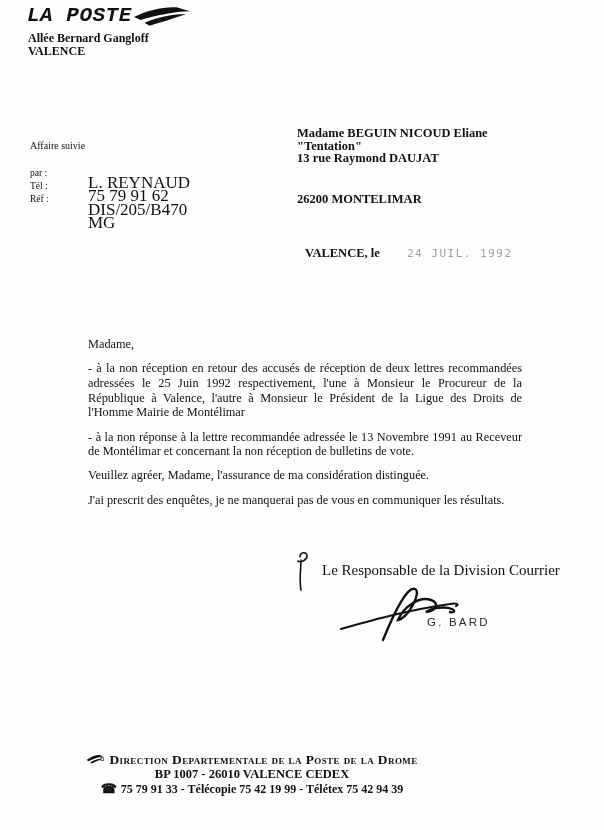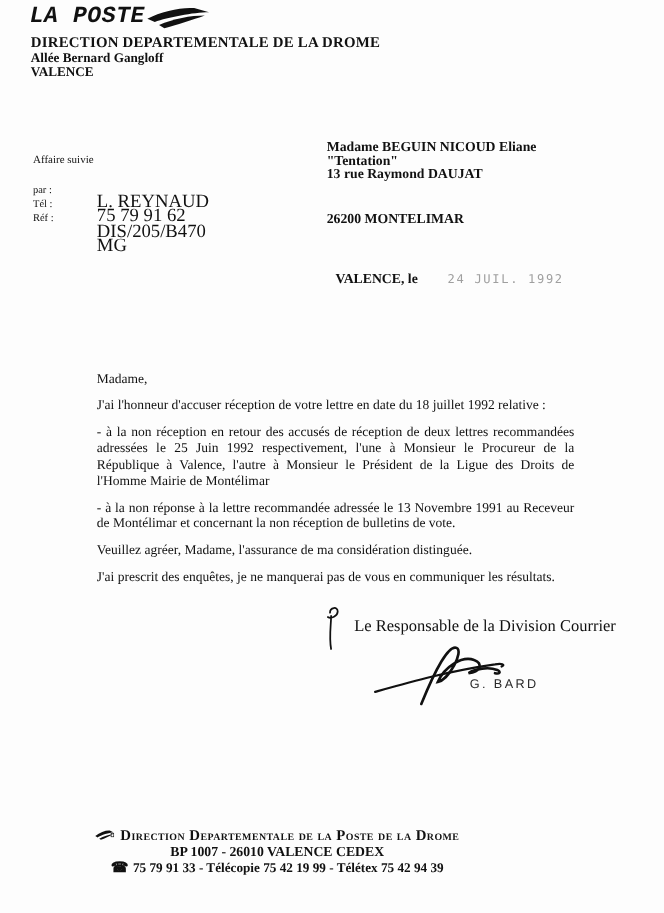--- a/index.html
+++ b/index.html
@@ -81,21 +81,20 @@
 <div class="page">
 
   <div class="brand-row">
     <span class="brand-text">LA POSTE</span>
     <svg class="brand-mark" viewBox="0 0 60 24" aria-hidden="true">
       <path d="M1,12 C14,5 33,1 45,2 L59,6 C44,6 20,11 8,15 Z" fill="#111"></path>
       <path d="M12,18 C25,12 42,9 55,9 C44,13 28,18 17,21 Z" fill="#111"></path>
     </svg>
   </div>
   <div class="letterhead-lines">
-    <div class="lh-direction">DIRECTION DEPARTEMENTALE DE LA DROME</div>
     <div class="lh-addr">Allée Bernard Gangloff</div>
     <div class="lh-city">VALENCE</div>
   </div>
 
   <div class="affaire">Affaire suivie</div>
   <div class="ref-labels">
     <div>par :</div>
     <div>Tél :</div>
     <div>Réf :</div>
   </div>
@@ -113,21 +112,20 @@
     <div class="r-city">26200 MONTELIMAR</div>
   </div>
 
   <div class="dateline">
     <span class="date-place">VALENCE, le</span>
     <span class="date-stamp">24 JUIL. 1992</span>
   </div>
 
   <div class="body-block">
     <p class="salutation">Madame,</p>
-    <p>J'ai l'honneur d'accuser réception de votre lettre en date du 18 juillet 1992 relative :</p>
     <p>- à la non réception en retour des accusés de réception de deux lettres recommandées adressées le 25 Juin 1992 respectivement, l'une à Monsieur le Procureur de la République à Valence, l'autre à Monsieur le Président de la Ligue des Droits de l'Homme Mairie de Montélimar</p>
     <p>- à la non réponse à la lettre recommandée adressée le 13 Novembre 1991 au Receveur de Montélimar et concernant la non réception de bulletins de vote.</p>
     <p>Veuillez agréer, Madame, l'assurance de ma considération distinguée.</p>
     <p>J'ai prescrit des enquêtes, je ne manquerai pas de vous en communiquer les résultats.</p>
   </div>
 
   <svg class="paraph" viewBox="0 0 16 42" aria-hidden="true">
     <path d="M7,6 C7,1 14,0 14,5 C14,9 8,12 5,10 M8,9 C8,17 6,28 8,39" fill="none" stroke="#111" stroke-width="1.6" stroke-linecap="round"></path>
   </svg>
   <div class="sign-title">Le Responsable de la Division Courrier</div>

